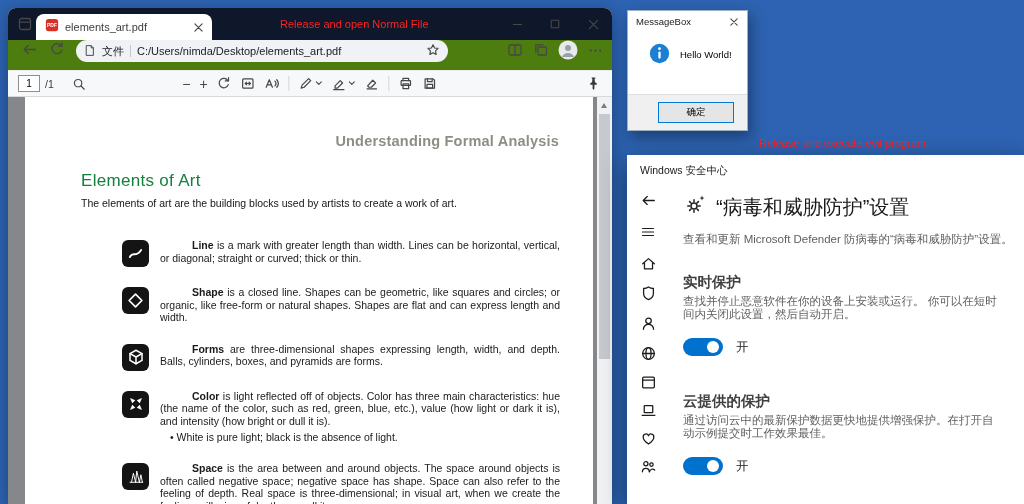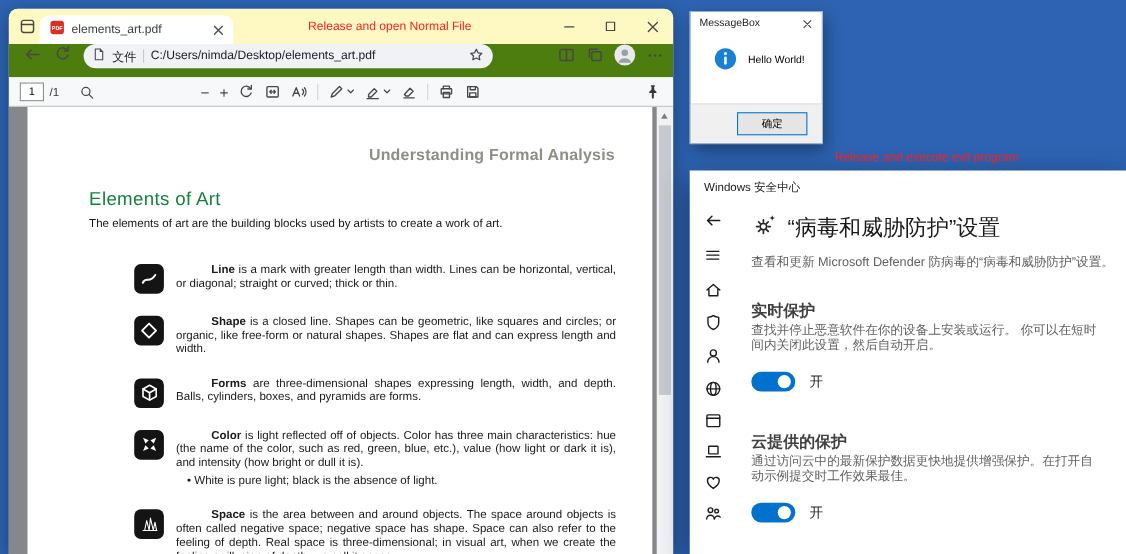--- a/index.html
+++ b/index.html
@@ -7,21 +7,21 @@
   .screen { position:relative; width:1024px; height:504px; background:#2d63b2; overflow:hidden; }
 
   svg.s { stroke:#474747; fill:none; stroke-width:1.3; stroke-linecap:round; stroke-linejoin:round; }
   svg.w { stroke:#fff; fill:none; stroke-linecap:round; stroke-linejoin:round; }
   svg.k { stroke:#1c1c1c; fill:none; stroke-width:1.2; stroke-linecap:round; stroke-linejoin:round; }
 
   
   .edge { position:absolute; left:8px; top:8px; width:604px; height:496px; background:#fff;
           border-radius:8px 8px 0 0; box-shadow:0 4px 16px rgba(0,0,0,.35); overflow:hidden;
           display:flex; flex-direction:column; }
-  .tabstrip { position:relative; flex:0 0 32px; background:#fef9c3;padding-left:28px; }
+  .tabstrip { position:relative; flex:0 0 32px; background:#0f172a;padding-left:28px; }
   .tab-actions { position:absolute; left:9px; top:8px; width:16px; height:16px; }
   .tab { position:absolute; left:28px; top:6px; width:176px; height:26px; background:#fff;
          border-radius:8px 8px 0 0; display:flex; align-items:center; padding:0 6px 0 9px; }
   .tabtitle { flex:1; font-size:11px; color:#3c4043; white-space:nowrap; overflow:hidden; margin-left:6px; }
   .tabclose { width:16px; height:16px; display:flex; align-items:center; justify-content:center; border-radius:4px; }
   .tabnote { position:absolute; left:272px; top:10px; font-size:11px; color:#ff2222; }
   .wincontrols { position:absolute; right:0; top:0; height:32px; display:flex; }
   .wbtn { width:38px; height:32px; display:flex; align-items:center; justify-content:center; }
 
   .addressrow { flex:0 0 30px; background:#4d7c0f; display:flex; align-items:flex-start; padding:0 8px 0 12px; gap:10px; }
@@ -66,21 +66,21 @@
 
   
   .msgbox { position:absolute; left:627px; top:10px; width:121px; height:121px; background:#fff;
             border:1px solid #9db0c4; box-shadow:3px 6px 14px rgba(0,0,0,.38); }
   .mb-title { position:relative; height:21px; font-size:9.5px; color:#1b1b1b; padding:5px 0 0 8px; }
   .mb-close { position:absolute; right:0; top:0; width:26px; height:21px; display:flex; align-items:center; justify-content:center; }
   .mb-body { position:relative; height:62px; }
   .mb-icon { position:absolute; left:21px; top:11px; width:21px; height:21px; }
   .mb-text { position:absolute; left:52px; top:17px; font-size:9.5px; color:#000; }
   .mb-footer { position:relative; height:36px; background:#f0f0f0; border-top:1px solid #e0e0e0; }
-  .mb-ok { position:absolute; right:13px; top:7px; width:64px; height:21px; background:#e5e5e5;
+  .mb-ok { position:absolute; right:13px; top:7px; width:76px; height:21px; background:#e5e5e5;
            border:1px solid #0078d7; font-size:9.5px; color:#000; display:flex; align-items:center; justify-content:center; }
 
   .evilnote { position:absolute; left:759px; top:137px; font-size:11px; color:#ff2222; }
 
   
   .security { position:absolute; left:627px; top:155px; width:397px; height:349px; background:#fff;
               box-shadow:0 8px 24px rgba(0,0,0,.45); overflow:hidden; }
   .sec-title { height:30px; font-size:10.5px; color:#191919; padding:9px 0 0 13px; }
   .sec-nav { position:absolute; left:0; top:30px; bottom:0; width:44px; }
   .snav { position:absolute; left:12px; width:18px; height:18px; display:flex; align-items:center; justify-content:center; }

